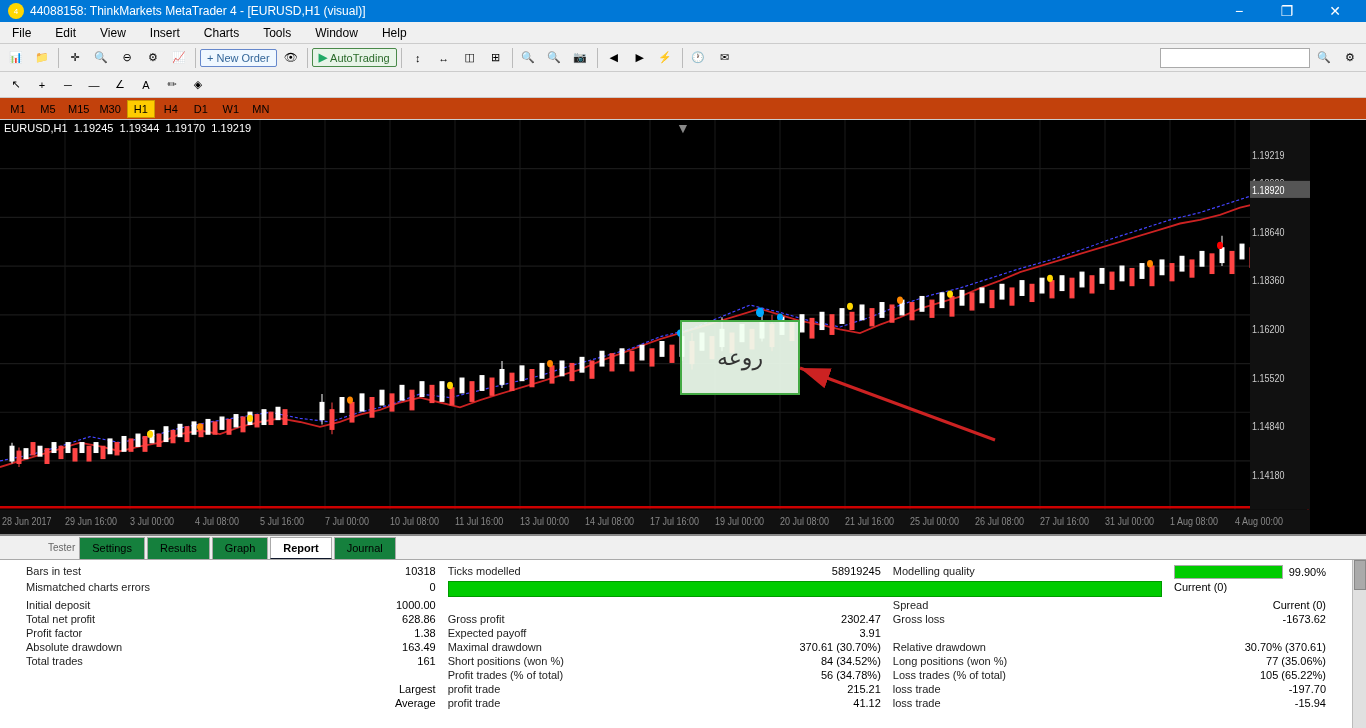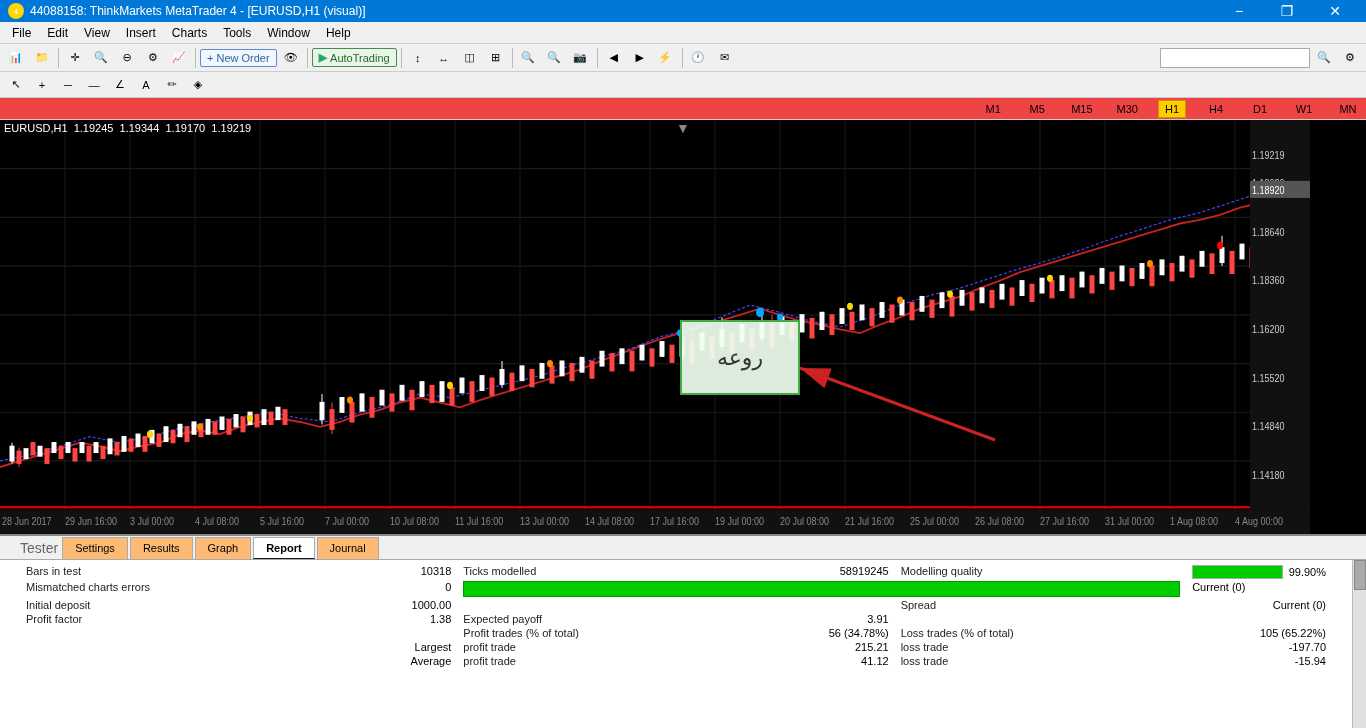--- a/index.html
+++ b/index.html
@@ -26,20 +26,21 @@
 
     
     .menu-bar {
       background: #f0f0f0;
       height: 22px;
       display: flex;
       align-items: flex-start;
       padding: 0 4px;
       border-bottom: 1px solid #ccc;
       font-size: 12px;
+      gap: 8px;
     }
     .menu-item {
       padding: 2px 8px;
       cursor: pointer;
       height: 22px;
       display: flex;
       align-items: center;
     }
 
     
@@ -108,29 +109,28 @@
       height: 26px;
       display: flex;
       align-items: center;
       padding: 0 4px;
       gap: 2px;
       border-bottom: 1px solid #ccc;
     }
 
     
     .tf-bar {
-      background: #ef4444;
+      background: #c2410c;
       height: 22px;
       display: flex;
       align-items: center;
       padding: 0 4px;
-      gap: 16px;
+      gap: 2px;
       border-bottom: 1px solid #ccc;
       font-size: 11px;
-      justify-content: flex-end;
     }
     .tf-btn {
       height: 18px;
       min-width: 28px;
       display: flex;
       align-items: center;
       justify-content: center;
       cursor: pointer;
       border: 1px solid transparent;
       padding: 0 3px;
@@ -185,21 +185,21 @@
       background: #f0f0f0;
       border-bottom: 1px solid #aaa;
       padding: 0 0 0 20px;
       height: 24px;
     }
     .tab {
       padding: 3px 12px;
       cursor: pointer;
       border: 1px solid #aaa;
       border-bottom: none;
-      background: #fdba74;
+      background: #15803d;
       font-size: 11px;
       margin-right: 2px;
       height: 22px;
       display: flex;
       align-items: center;
     }
     .tab.active {
       background: #fff;
       border-bottom: 1px solid #0f172a;
       font-weight: bold;
@@ -625,21 +625,21 @@
         </marker>
       </defs>
     </svg>
 
     <div style="position:absolute;top:0;left:50%;transform:translateX(-50%);color:#888;font-size:14px;">▼</div>
   </div>
 
   <div class="bottom-panel">
 
     <div class="tab-bar">
-      <span style="font-size:14px;color:#666;margin-right:4px;writing-mode:horizontal-tb;">Tester</span>
+      <span style="font-size:10px;color:#666;margin-right:4px;writing-mode:horizontal-tb;margin-left:28px;">Tester</span>
       <div class="tab">Settings</div>
       <div class="tab">Results</div>
       <div class="tab">Graph</div>
       <div class="tab active">Report</div>
       <div class="tab">Journal</div>
     </div>
 
     <div class="report-container" style="position:relative;">
       <div style="position:absolute;right:0;top:0;bottom:0;width:14px;background:#e0e0e0;border-left:1px solid #bbb;">
         <div style="position:absolute;top:0;left:1px;width:12px;height:30px;background:#aaa;border:1px solid #888;"></div>
@@ -674,30 +674,54 @@
         </tr>
 
         <tr>
           <td class="col-lbl">Initial deposit</td>
           <td class="col-val">1000.00</td>
           <td colspan="2"></td>
           <td class="col-lbl">Spread</td>
           <td colspan="2" class="col-val">Current (0)</td>
         </tr>
 
+        <tr>
+          <td class="col-lbl">Total net profit</td>
+          <td class="col-val">628.86</td>
+          <td class="col-lbl">Gross profit</td>
+          <td class="col-val">2302.47</td>
+          <td class="col-lbl">Gross loss</td>
+          <td colspan="2" class="col-val">-1673.62</td>
+        </tr>
 
         <tr>
           <td class="col-lbl">Profit factor</td>
           <td class="col-val">1.38</td>
           <td class="col-lbl">Expected payoff</td>
           <td class="col-val">3.91</td>
           <td colspan="3"></td>
         </tr>
 
-
+        <tr>
+          <td class="col-lbl">Absolute drawdown</td>
+          <td class="col-val">163.49</td>
+          <td class="col-lbl">Maximal drawdown</td>
+          <td class="col-val">370.61 (30.70%)</td>
+          <td class="col-lbl">Relative drawdown</td>
+          <td colspan="2" class="col-val">30.70% (370.61)</td>
+        </tr>
+
+        <tr>
+          <td class="col-lbl">Total trades</td>
+          <td class="col-val">161</td>
+          <td class="col-lbl">Short positions (won %)</td>
+          <td class="col-val">84 (34.52%)</td>
+          <td class="col-lbl">Long positions (won %)</td>
+          <td colspan="2" class="col-val">77 (35.06%)</td>
+        </tr>
 
         <tr>
           <td colspan="2"></td>
           <td class="col-lbl">Profit trades (% of total)</td>
           <td class="col-val">56 (34.78%)</td>
           <td class="col-lbl">Loss trades (% of total)</td>
           <td colspan="2" class="col-val">105 (65.22%)</td>
         </tr>
 
         <tr>

